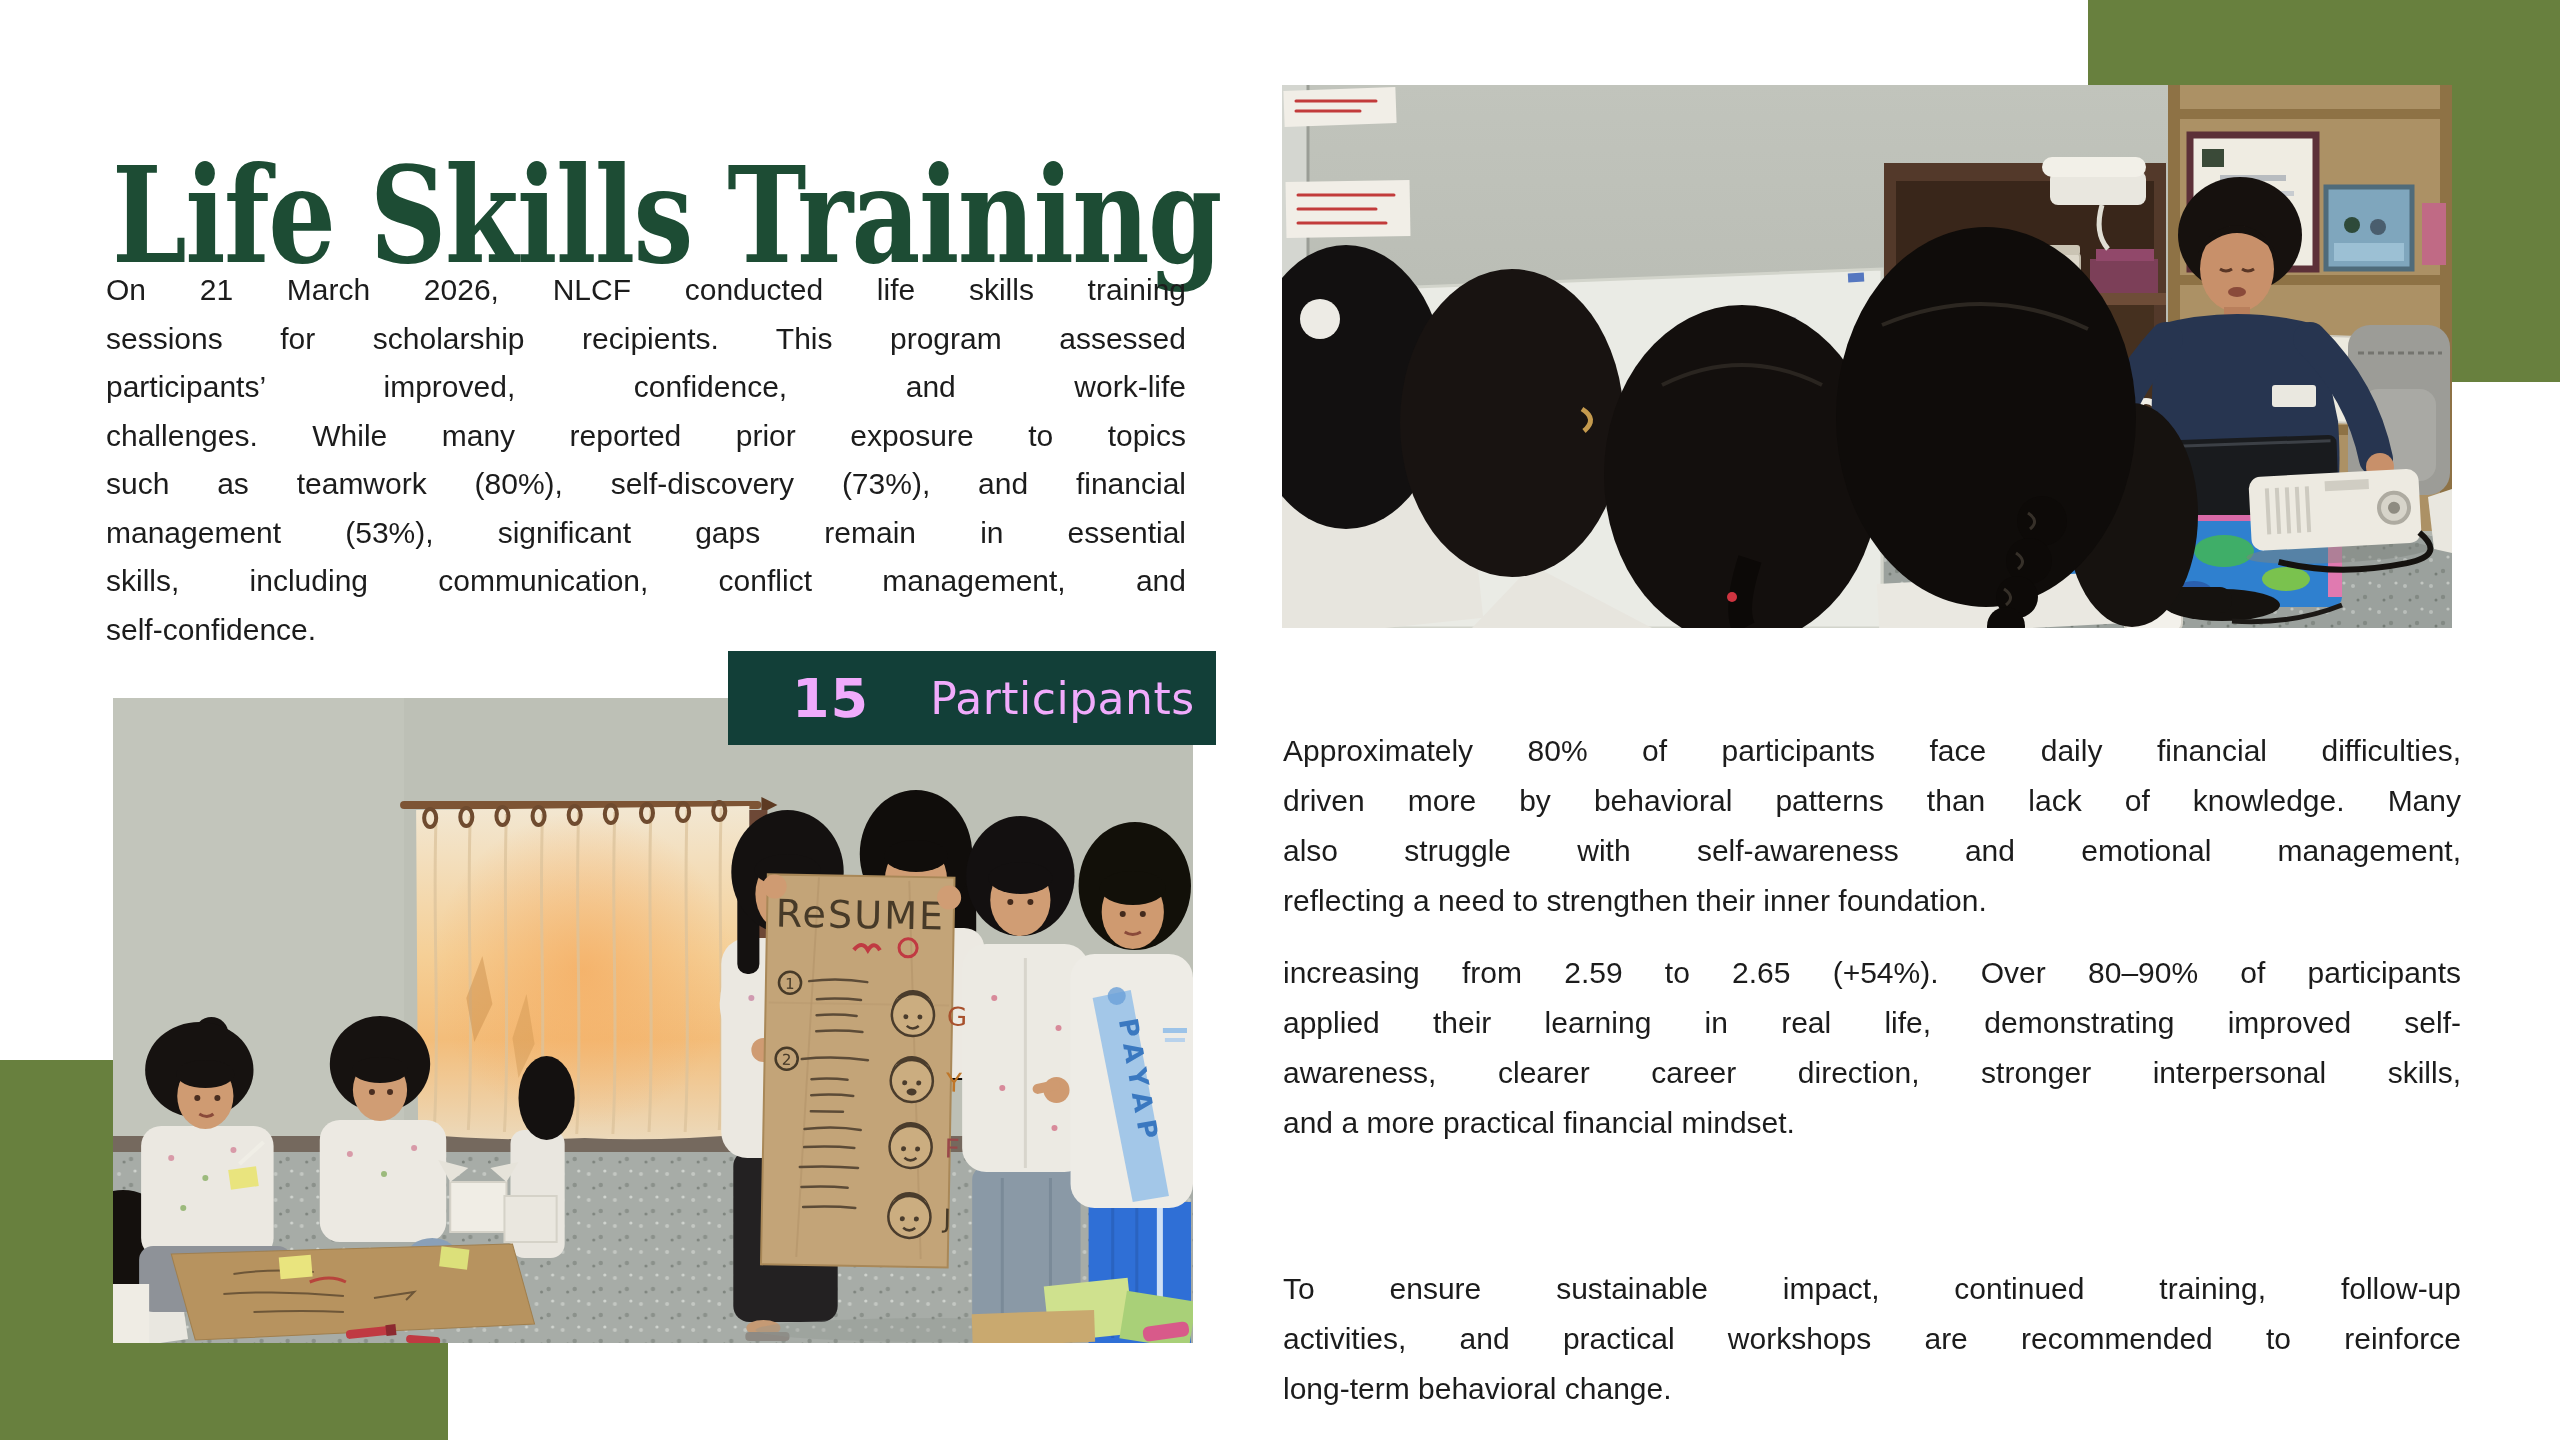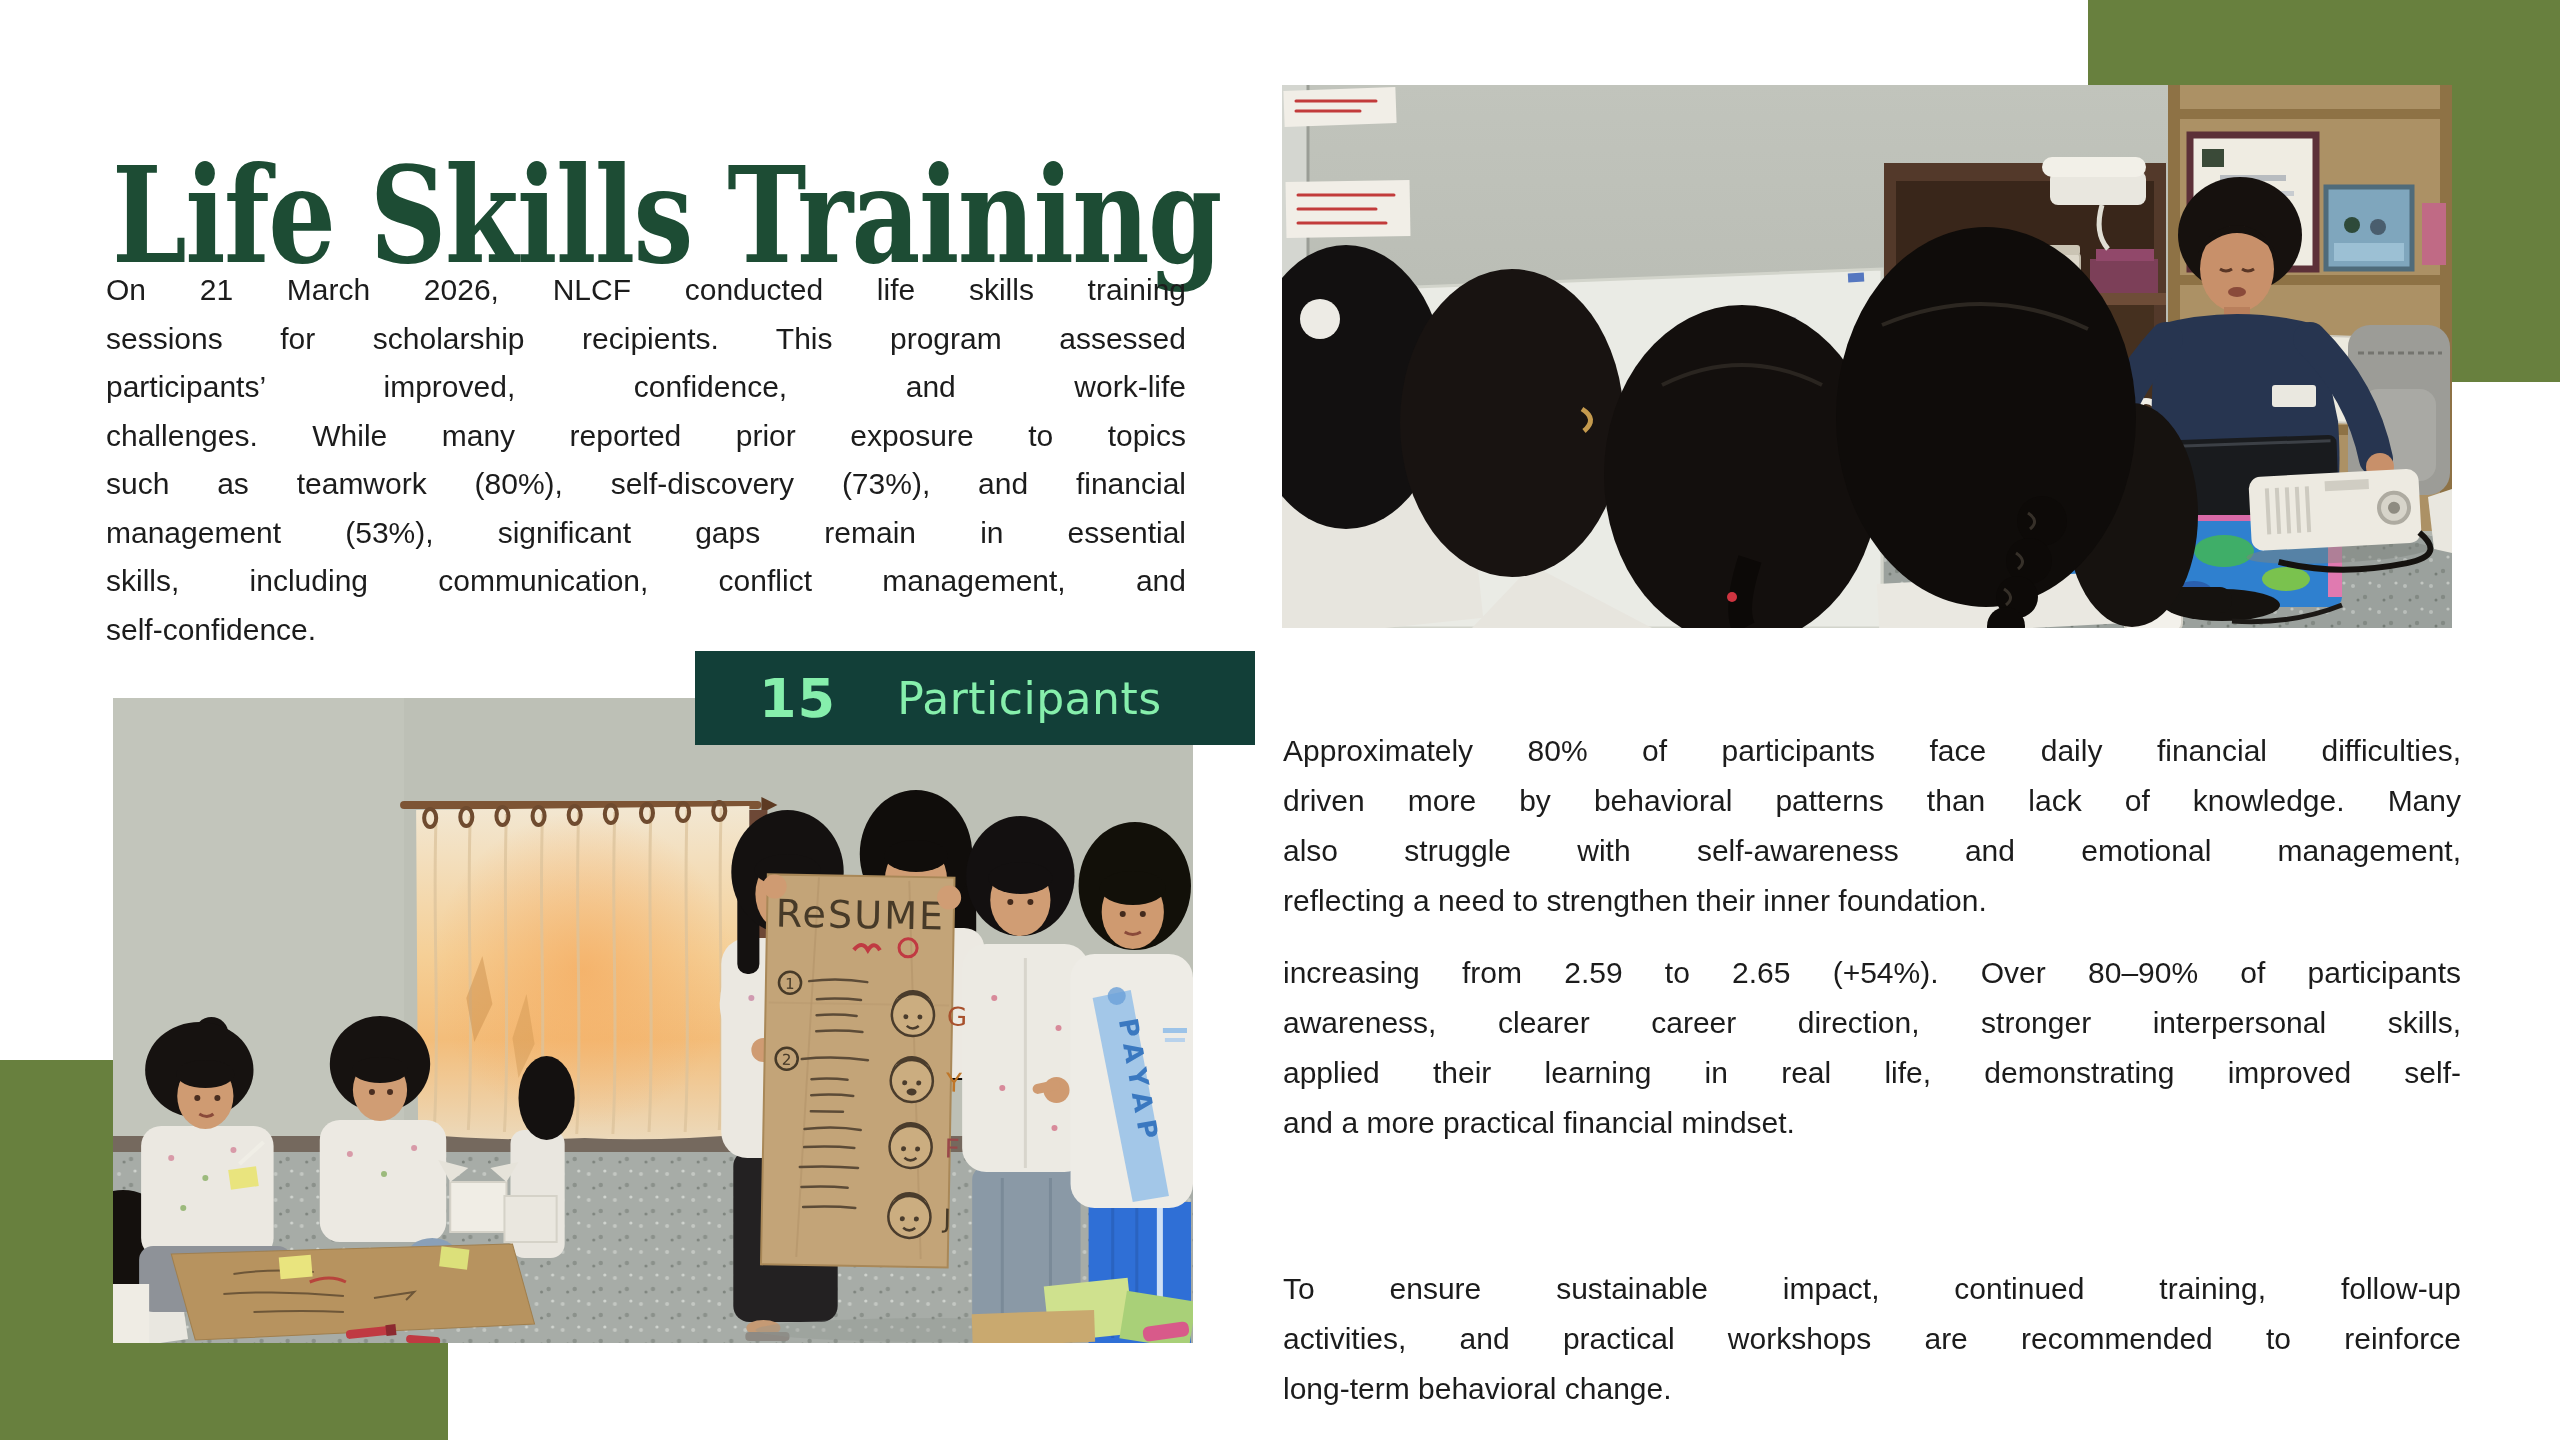--- a/index.html
+++ b/index.html
@@ -22,22 +22,22 @@
   .par { position:absolute; color:#1C1C1C; z-index:3; }
   #left-par  { left:106px;  top:266px; width:1080px; font-size:30px; line-height:48.5px; }
   .rpar      { left:1283px; width:1178px; font-size:30px; line-height:50px; }
   #rpar1 { top:726px; }
   #rpar2 { top:948px; }
   #rpar3 { top:1264px; }
   .jline { text-align:justify; text-align-last:justify; }
   .jline:last-child { text-align-last:left; }
 
   #badge {
-    position:absolute; left:695px; top:651px; width:560px; height:94px;
-    background:#123F38; color:#86efac; display:flex; align-items:center; z-index:5;
+    position:absolute; left:728px; top:651px; width:488px; height:94px;
+    background:#123F38; color:#f0abfc; display:flex; align-items:center; z-index:5;
   }
   #badge .count { font-size:54px; font-weight:700; margin-left:64px; letter-spacing:1px;
                   font-family:"DejaVu Sans",sans-serif; }
   #badge .label { font-size:44px; font-weight:500; margin-left:61px; letter-spacing:0.5px;
                   font-family:"DejaVu Sans",sans-serif; }
 
   .photo { position:absolute; z-index:2; overflow:hidden; }
   #photo-top    { left:1282px; top:85px;  width:1170px; height:543px; }
   #photo-bottom { left:113px;  top:698px; width:1080px; height:645px; }
   .photo svg { display:block; width:100%; height:100%; }
@@ -68,22 +68,22 @@
 </div>
 
 <div class="par rpar" id="rpar1">
     <div class="jline">Approximately 80% of participants face daily financial difficulties,</div>
     <div class="jline">driven more by behavioral patterns than lack of knowledge. Many</div>
     <div class="jline">also struggle with self-awareness and emotional management,</div>
     <div class="jline">reflecting a need to strengthen their inner foundation.</div>
   </div>
 <div class="par rpar" id="rpar2">
     <div class="jline">increasing from 2.59 to 2.65 (+54%). Over 80–90% of participants</div>
+    <div class="jline">applied their learning in real life, demonstrating improved self-</div>
     <div class="jline">awareness, clearer career direction, stronger interpersonal skills,</div>
-    <div class="jline">applied their learning in real life, demonstrating improved self-</div>
     <div class="jline">and a more practical financial mindset.</div>
   </div>
 <div class="par rpar" id="rpar3">
     <div class="jline">To ensure sustainable impact, continued training, follow-up</div>
     <div class="jline">activities, and practical workshops are recommended to reinforce</div>
     <div class="jline">long-term behavioral change.</div>
   </div>
 
 <div class="photo" id="photo-top" title="Facilitator in navy shirt with laptop and projector presenting beside shelves while participants gather at a whiteboard">
 <svg viewBox="0 0 1170 543" preserveAspectRatio="none">

